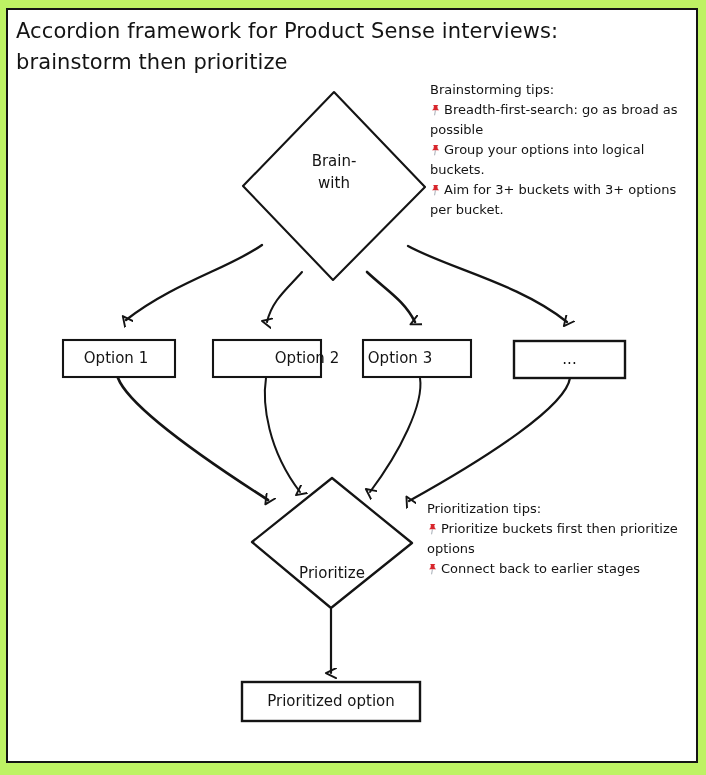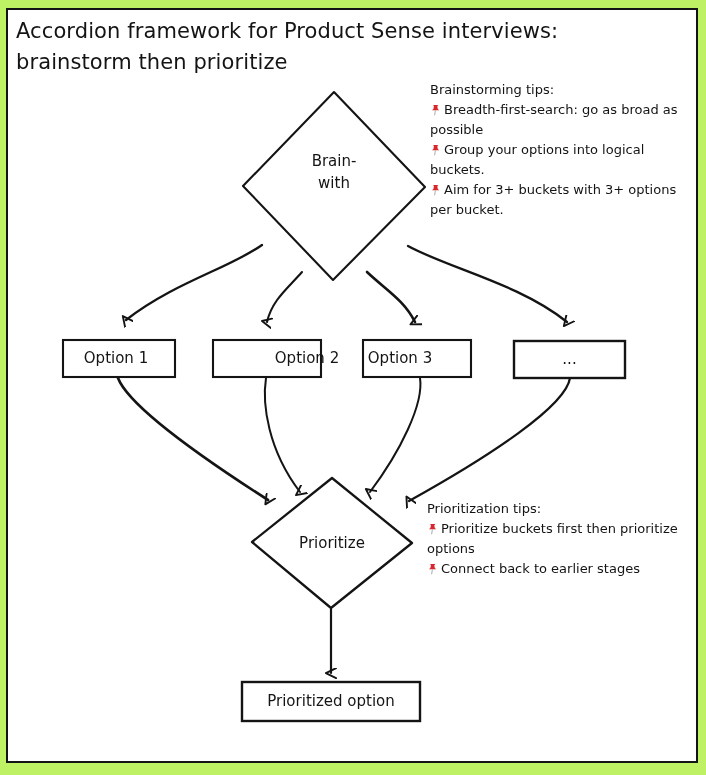--- a/index.html
+++ b/index.html
@@ -128,21 +128,21 @@
 with</div>
 
   <div class="node-label box-label" style="left:60px; top:349px; width:112px;">Option 1</div>
 
   <div class="node-label box-label" style="left:213px; top:349px; width:108px;margin-left:40px;">Option 2</div>
 
   <div class="node-label box-label" style="left:346px; top:349px; width:108px;">Option 3</div>
 
   <div class="node-label box-label" style="left:514px; top:350px; width:111px;">...</div>
 
-  <div class="node-label diamond-label" style="left:252px; top:532px; width:160px;">Prioritize</div>
+  <div class="node-label diamond-label" style="left:252px; top:562px; width:160px;">Prioritize</div>
 
   <div class="node-label box-label" style="left:242px; top:692px; width:178px;">Prioritized option</div>
 
   <div class="tips" style="left:430px; top:80px; width:256px;">
     <span class="tips-heading">Brainstorming tips:</span>
     <span class="tip-line"><span class="pin"><svg width="11" height="12" viewBox="0 0 11 12">
             <path d="M3.1,1.0 L8.4,1.0 L7.3,2.3 L7.8,5.0 L9.2,6.3 L1.9,6.3 L3.4,5.0 L3.9,2.3 Z" fill="#d8262c"></path>
             <path d="M5.4,6.3 L4.6,11.3" stroke="#9aa3ad" stroke-width="0.9" fill="none"></path>
           </svg></span><span>Breadth-first-search: go as broad as possible</span></span>
     <span class="tip-line"><span class="pin"><svg width="11" height="12" viewBox="0 0 11 12">

